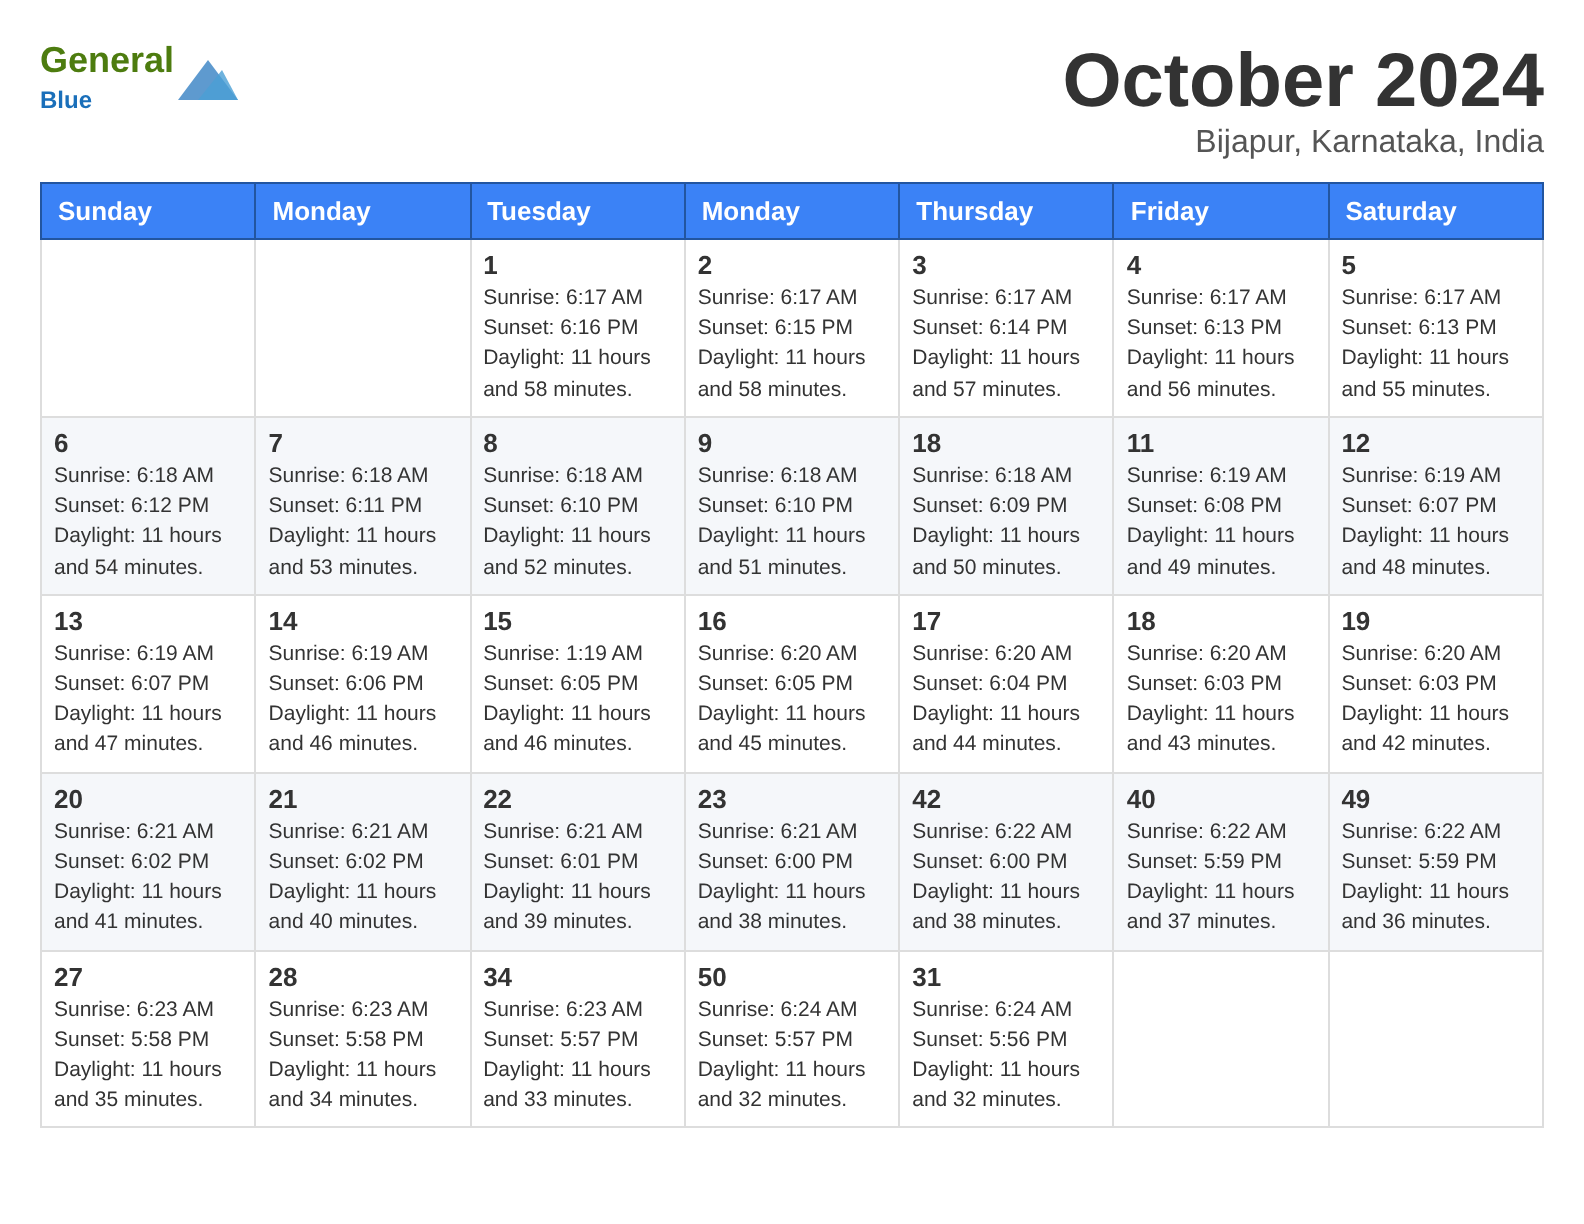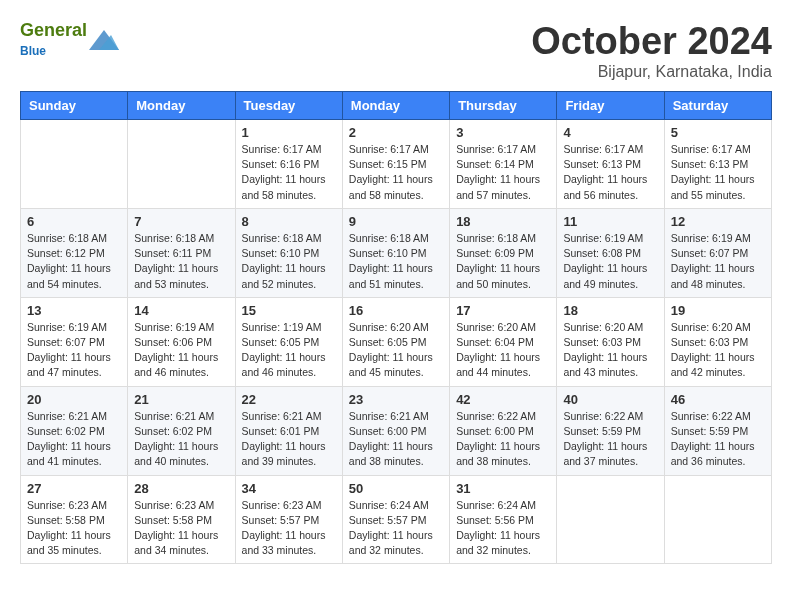--- a/index.html
+++ b/index.html
@@ -278,21 +278,21 @@
 Sunset: 6:00 PM
 Daylight: 11 hours and 38 minutes.</div>
         </td>
         <td>
           <span class="day-number">40</span>
           <div class="day-info">Sunrise: 6:22 AM
 Sunset: 5:59 PM
 Daylight: 11 hours and 37 minutes.</div>
         </td>
         <td>
-          <span class="day-number">46</span>
+          <span class="day-number">49</span>
           <div class="day-info">Sunrise: 6:22 AM
 Sunset: 5:59 PM
 Daylight: 11 hours and 36 minutes.</div>
         </td>
       </tr>
       <tr>
         <td>
           <span class="day-number">27</span>
           <div class="day-info">Sunrise: 6:23 AM
 Sunset: 5:58 PM

